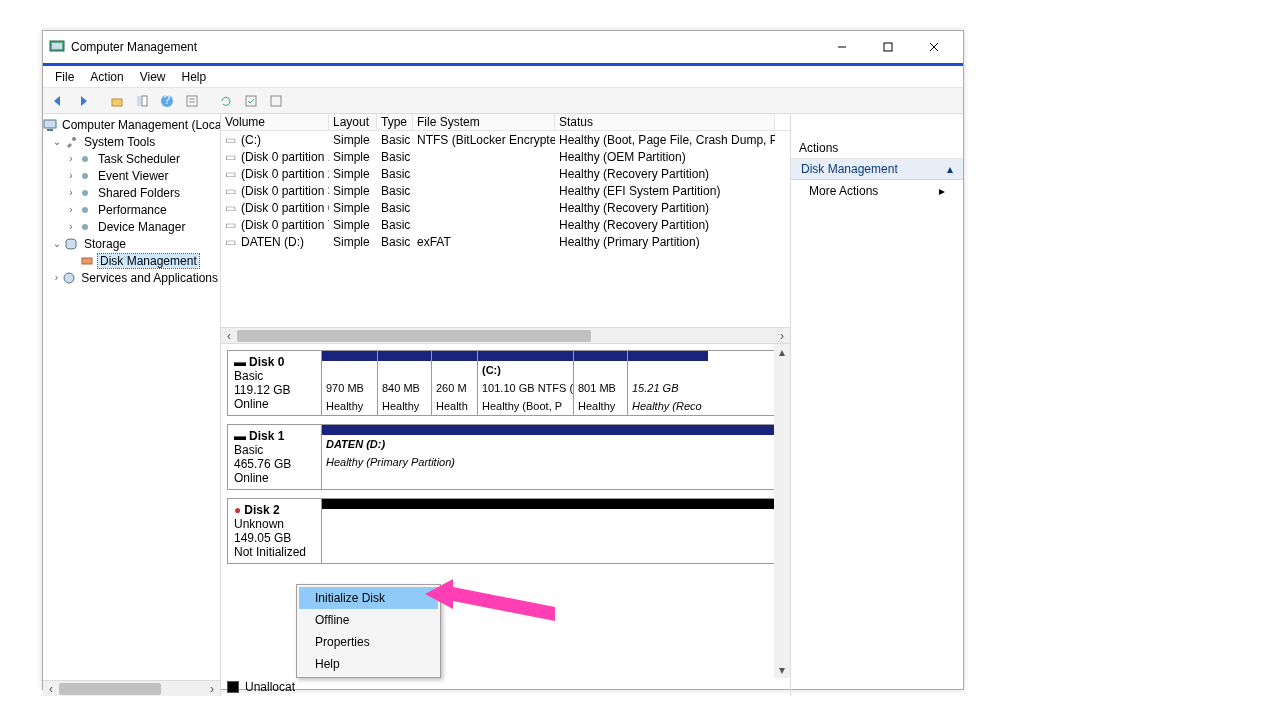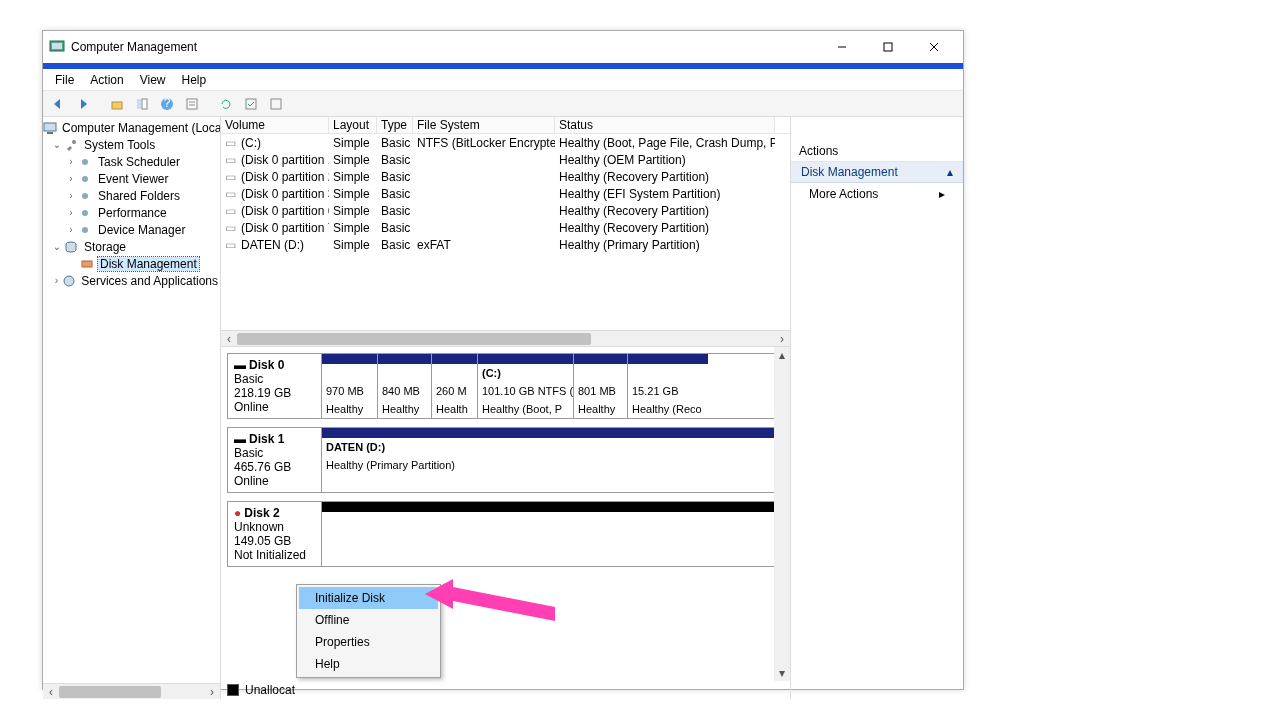--- a/index.html
+++ b/index.html
@@ -1,21 +1,21 @@
 <!DOCTYPE html>
 <html><head>
 <meta charset="utf-8">
 <style>
   * { box-sizing: border-box; margin: 0; padding: 0; font-family: "Segoe UI", Tahoma, sans-serif; font-size: 12px; }
   body { background: #fff; width: 1280px; height: 720px; position: relative; }
   .window {
     position: absolute; left: 42px; top: 30px; width: 922px; height: 660px;
     background: #fff; border: 1px solid #aaa; box-shadow: 0 0 6px rgba(0,0,0,.15);
   }
-  .titlebar { height: 28px; display: flex; align-items: center; padding: 16px 6px; border-bottom: 6px solid #1d4ed8; }
+  .titlebar { height: 28px; display: flex; align-items: center; padding: 16px 6px; border-bottom: 3px solid #1d4ed8; }
   .titlebar .icon-slot { width: 16px; height: 16px; margin-right: 6px; }
   .titlebar .title { flex: 1; font-size: 12px; }
   .titlebar .win-btn { width: 46px; height: 28px; display: flex; align-items: center; justify-content: center; }
   .menubar { height: 22px; display: flex; align-items: center; padding: 0 4px; border-bottom: 1px solid #e5e5e5; }
   .menubar .menu-item { padding: 2px 8px; }
   .toolbar { height: 26px; display: flex; align-items: center; padding: 0 4px; gap: 3px; border-bottom: 1px solid #dcdcdc; background: #f5f5f5; }
   .tb-btn { width: 22px; height: 22px; border: 1px solid transparent; display: flex; align-items: center; justify-content: center; border-radius: 2px; }
   .body { display: flex; height: calc(100% - 28px - 22px - 26px); }
   .tree-pane { width: 178px; border-right: 1px solid #dcdcdc; overflow: hidden; position: relative; }
   .tree { padding: 2px 0; }
@@ -37,21 +37,21 @@
   .hscroll .track { flex: 1; height: 16px; position: relative; }
   .hscroll .thumb { position: absolute; top: 2px; height: 12px; background: #c1c1c1; border-radius: 2px; }
   .disks { flex: 1; overflow: hidden; position: relative; padding: 6px; }
   .vscroll { position: absolute; right: 0; top: 0; bottom: 18px; width: 16px; background: #f0f0f0; }
   .vscroll .varrow { height: 16px; display: flex; align-items: center; justify-content: center; color: #555; }
   .disk-box { border: 1px solid #9a9a9a; margin-bottom: 8px; display: flex; background: #fff; }
   .disk-left { width: 94px; border-right: 1px solid #9a9a9a; padding: 4px 6px; font-size: 11px; line-height: 14px; }
   .disk-left .disk-name { font-weight: bold; display: flex; align-items: center; gap: 3px; }
   .disk-parts { flex: 1; display: flex; }
   .part { border-right: 1px solid #9a9a9a; display: flex; flex-direction: column; min-width: 0; }
-  .part:last-child { border-right: none; }
+  .part:last-child { border-right: none; font-style: italic; }
   .part .stripe { height: 10px; background: #1a237e; }
   .part .stripe.black { background: #000; }
   .part .pt { padding: 2px 4px; font-size: 11px; line-height: 14px; overflow: hidden; white-space: nowrap; }
   .legend { position: absolute; left: 6px; bottom: 0; height: 18px; display: flex; align-items: center; gap: 6px; font-size: 11px; }
   .legend .sw { width: 12px; height: 12px; background: #000; border: 1px solid #555; }
   .actions-pane { width: 172px; margin-top: 24px; }
   .actions-pane .actions-header { padding: 3px 8px; background: #fff; border-bottom: 1px solid #e5e5e5; font-size: 12px; }
   .actions-pane .actions-section { padding: 3px 10px; background: #e7eef8; color: #0a3b7c; display: flex; align-items: center; justify-content: space-between; border-bottom: 1px solid #d0d8e5; }
   .actions-pane .actions-item { padding: 4px 18px; display: flex; justify-content: space-between; align-items: center; }
   .context-menu {
@@ -336,21 +336,21 @@
 
       <div class="disks">
 
         <div class="disk-box">
           <div class="disk-left">
             <div class="disk-name">
                 <span>▬</span>
                 <span>Disk 0</span>
               </div>
             <div>Basic</div>
-            <div>218.19 GB</div>
+            <div>119.12 GB</div>
             <div>Online</div>
           </div>
           <div class="disk-parts" id="disk0-parts">
               <div class="part" style="width: 56px;">
                 <div class="stripe"></div>
                 <div class="pt">&nbsp;</div>
                 <div class="pt">970 MB</div>
                 <div class="pt">Healthy</div>
               </div>
               <div class="part" style="width: 54px;">

